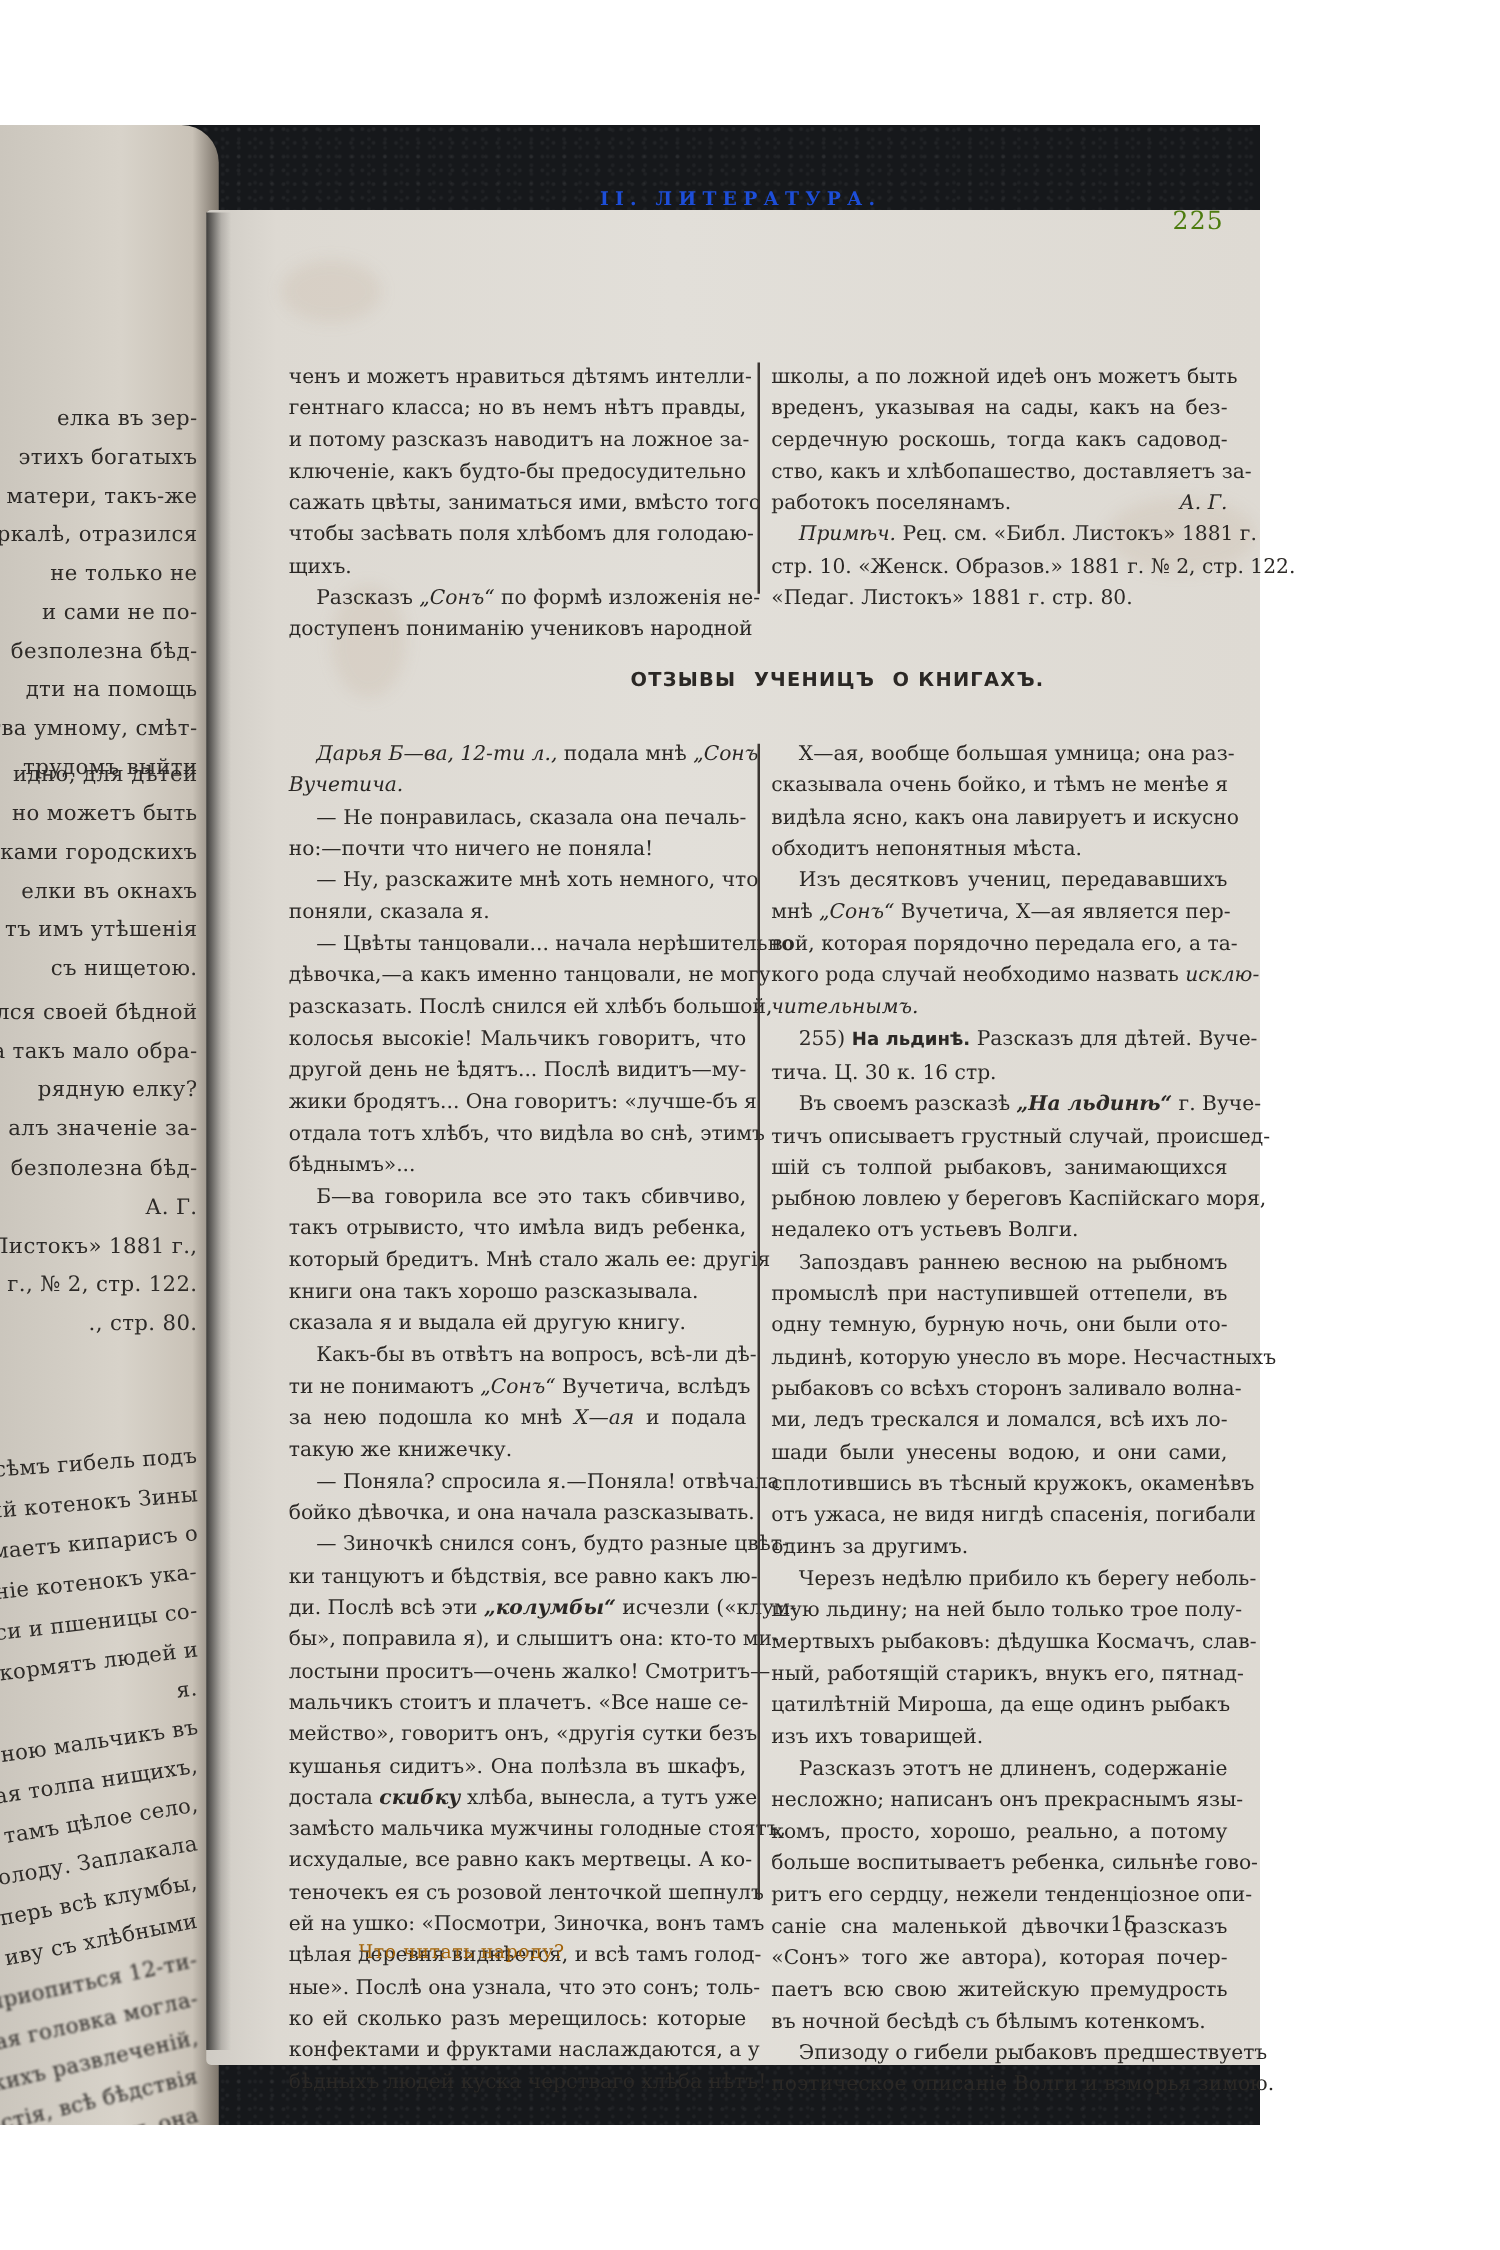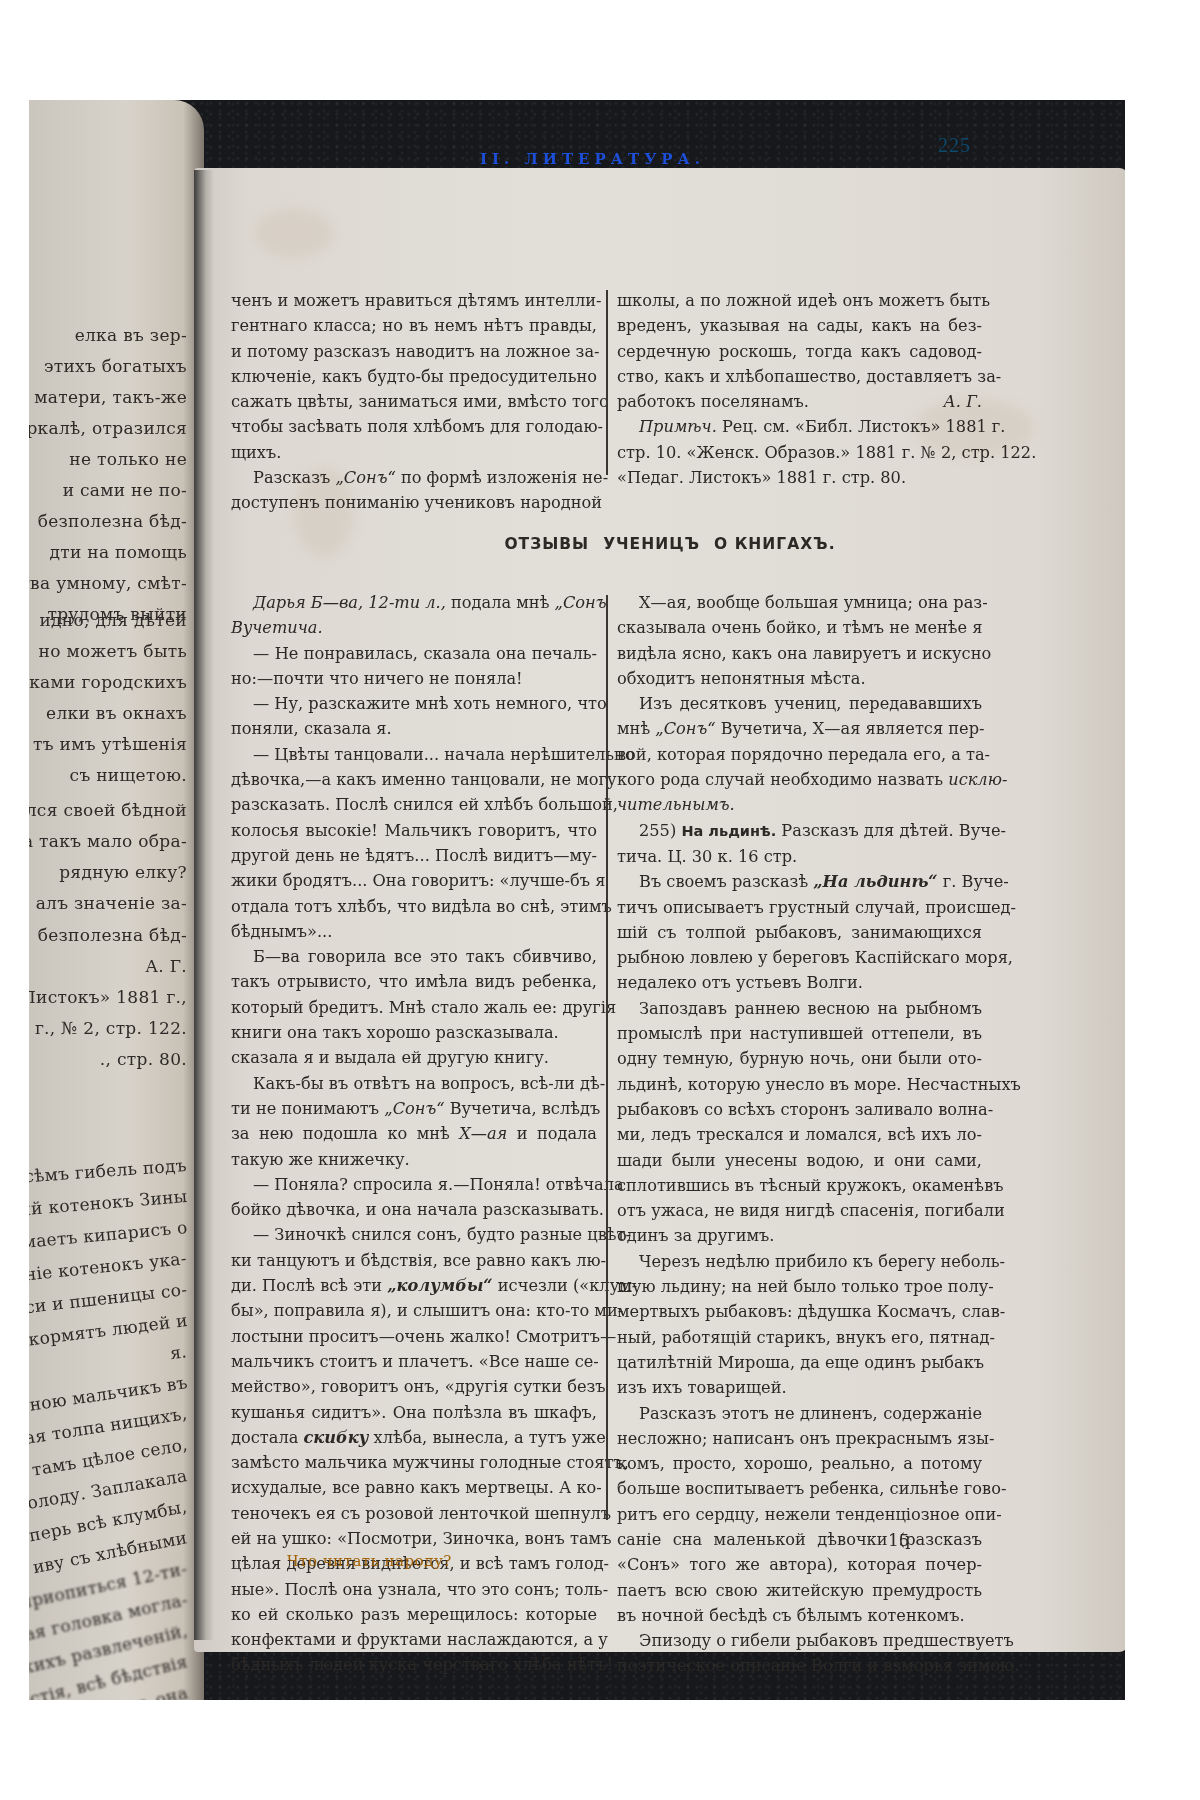--- a/index.html
+++ b/index.html
@@ -1,19 +1,19 @@
 <!DOCTYPE html>
 <html><head>
   <meta charset="utf-8">
   <style>
     * { box-sizing: border-box; margin: 0; padding: 0; }
     html, body { width: 1200px; height: 1800px; overflow: hidden; background: #ffffff; }
     body { position: relative; font-family: "DejaVu Serif", "Liberation Serif", serif; color: #2a2724; }
 
-    .photo-frame { position: absolute; left: 0; top: 100px; width: 1096px; height: 1600px; background: #141619; overflow: hidden; margin-left: 29px; }
+    .photo-frame { position: absolute; left: 0; top: 100px; width: 1008px; height: 1600px; background: #141619; overflow: hidden; }
     .leather-texture { position: absolute; inset: 0;
       background:
         radial-gradient(circle at 20% 30%, rgba(255,255,255,0.05) 0 1px, transparent 2px) 0 0/9px 11px,
         radial-gradient(circle at 70% 60%, rgba(255,255,255,0.04) 0 1px, transparent 2px) 0 0/13px 7px,
         #16181b; }
 
     
     .spine-cloth { position: absolute; left: 1112px; top: 108px; width: 50px; height: 1400px;
       background: repeating-linear-gradient(45deg, #a89a80 0 2px, #9b8d72 2px 4px);
       border-radius: 4px; box-shadow: inset -4px 0 8px rgba(0,0,0,0.35); }
@@ -34,21 +34,21 @@
     
     .right-page { position: absolute; left: 165px; top: 68px; width: 935px; height: 1484px;
       background: linear-gradient(90deg, #cfcbc4 0%, #ddd9d2 6%, #e2dfd9 40%, #dedad3 90%, #cec8bf 100%);
       border-radius: 4px 10px 10px 4px; }
     .page-edges { position: absolute; left: 1096px; top: 72px; width: 14px; height: 1476px;
       background: repeating-linear-gradient(90deg, #d6d0c6 0 2px, #a39b8e 2px 3px); border-radius: 0 8px 8px 0; }
 
     .stain { position: absolute; border-radius: 50%; background: rgba(170,140,110,0.12); filter: blur(6px); }
 
     .running-head { position: absolute; top: 150px; left: 480px; font-size: 15px; letter-spacing: 5px; font-weight: bold; color: #1d4ed8; }
-    .page-number { position: absolute; top: 134px; left: 938px; font-size: 20px; color: #0c4a6e; letter-spacing: 1px; font-family: Liberation Serif, serif; }
+    .page-number { position: absolute; top: 164px; left: 938px; font-size: 20px; color: #4d7c0f; letter-spacing: 1px; }
 
     .col { position: absolute; font-size: 16.2px; line-height: 25.3px; color: #2b2825; text-align: justify; }
     .col .line { display: block; text-align: justify; text-align-last: justify; white-space: nowrap; }
     .col .line.last { text-align-last: left; }
 
     .col-rule { position: absolute; background: #3a3531; width: 1.5px; }
 
     .section-heading { position: absolute; top: 535px; left: 0; width: 1200px; padding-left: 140px; text-align: center; font-family: "DejaVu Sans", "Liberation Sans", sans-serif; font-weight: bold; font-size: 15.5px; letter-spacing: 1px; color: #2b2825; }
     .section-heading span.gap { display: inline-block; width: 14px; }
 

